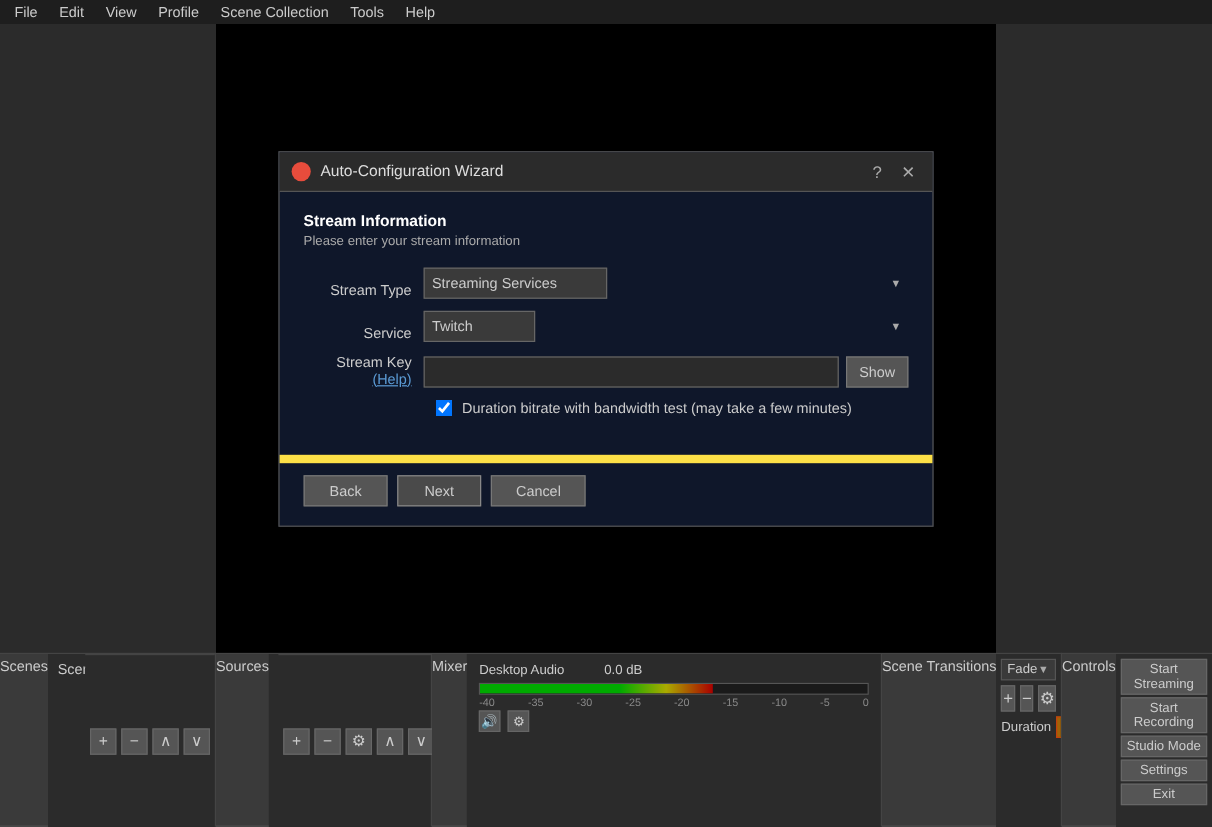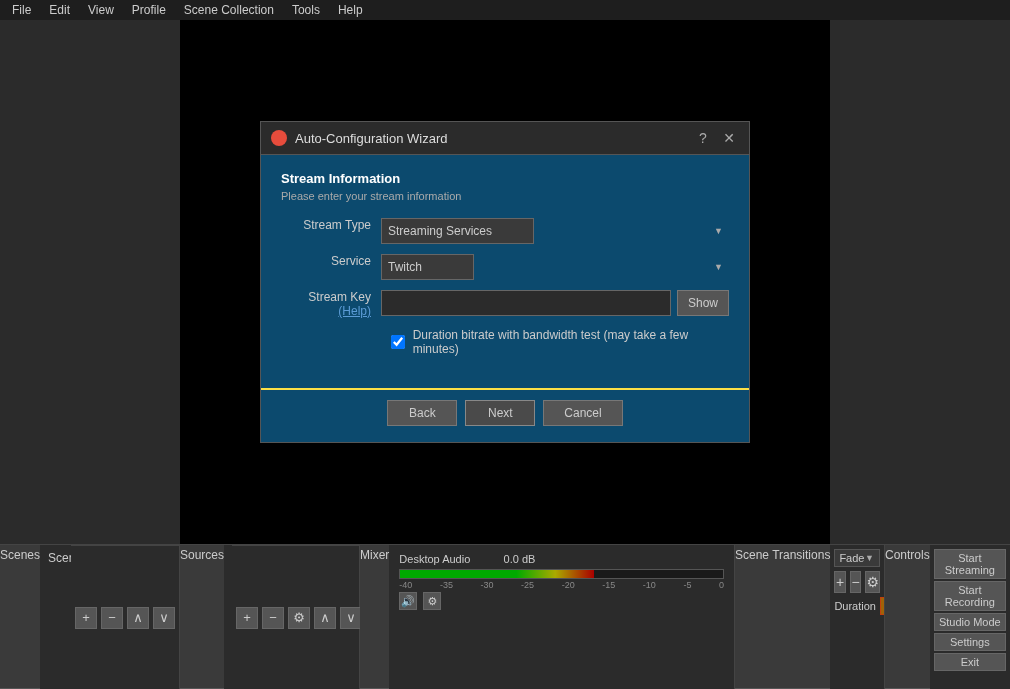--- a/index.html
+++ b/index.html
@@ -198,23 +198,23 @@
       left: 0;
       right: 0;
       bottom: 145px;
       display: flex;
       align-items: center;
       justify-content: center;
       pointer-events: none;
     }
 
     #dialog {
-      background: #0c4a6e;
+      background: #0f172a;
       border: 1px solid #555;
-      width: 490px;
+      width: 546px;
       pointer-events: all;
       box-shadow: 0 4px 20px rgba(0,0,0,0.7);
     }
 
     .dialog-titlebar {
       background: #2b2b2b;
       display: flex;
       align-items: center;
       padding: 6px 10px;
       border-bottom: 1px solid #555;
@@ -260,21 +260,21 @@
       margin-bottom: 4px;
     }
     .dialog-section-subtitle {
       font-size: 11px;
       color: #aaa;
       margin-bottom: 16px;
     }
 
     .form-row {
       display: flex;
-      align-items: flex-start;
+      align-items: flex-end;
       margin-bottom: 10px;
     }
     .form-label {
       width: 100px;
       text-align: right;
       padding-right: 10px;
       font-size: 12px;
       color: #ccc;
       flex-shrink: 0;
     }
@@ -349,24 +349,24 @@
       height: 14px;
       cursor: pointer;
     }
     .checkbox-label {
       font-size: 12px;
       color: #ccc;
     }
 
     .dialog-footer {
       display: flex;
-      justify-content: center;
+      justify-content: flex-start;
       gap: 8px;
-      padding: 10px 8px 16px;
-      border-top: 2px solid #fde047;
+      padding: 10px 20px 16px;
+      border-top: 7px solid #fde047;
     }
     .dialog-btn {
       background: #555;
       border: 1px solid #777;
       color: #ccc;
       padding: 5px 20px;
       cursor: pointer;
       font-size: 12px;
       min-width: 70px;
     }

